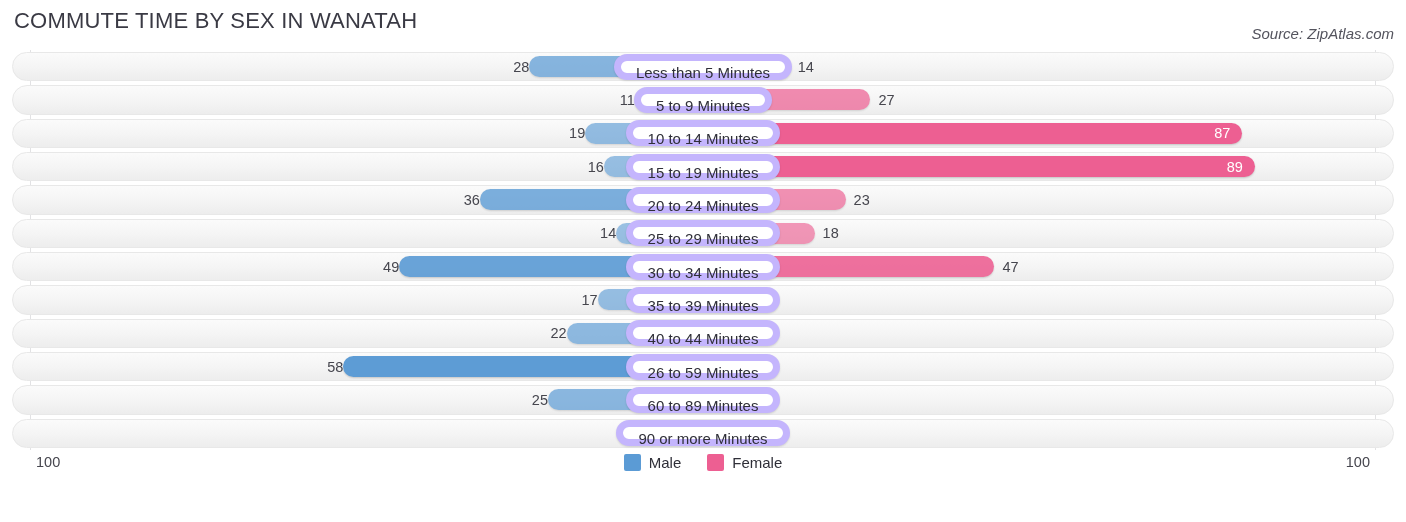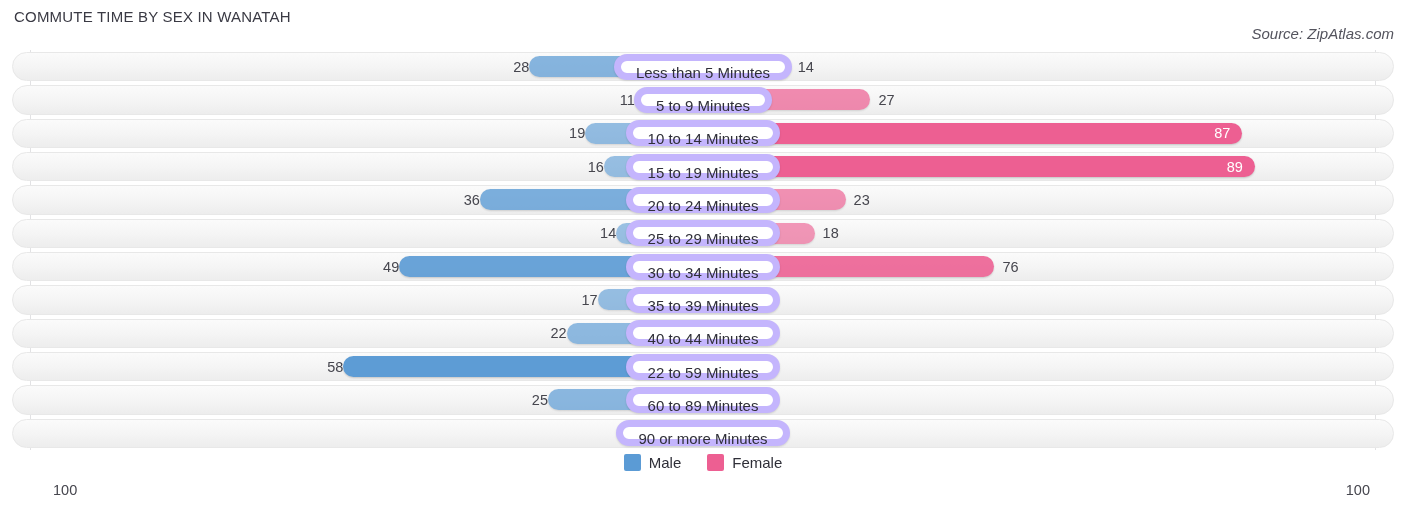--- a/index.html
+++ b/index.html
@@ -18,21 +18,21 @@
     position: relative;
     width: 1406px;
     height: 522px;
   }
 
   
   .title {
     position: absolute;
     left: 14px;
     top: 8px;
-    font-size: 15px;
+    font-size: 22px;
     letter-spacing: .2px;
     color: #3a3a44;
     white-space: nowrap;
   }
   .source {
     position: absolute;
     right: 12px;
     top: 25px;
     font-size: 15px;
     font-style: italic;
@@ -139,25 +139,24 @@
     font-size: 15px;
     color: #2f2f38;
     white-space: nowrap;
     box-shadow: 0 1px 2px rgba(0,0,0,.13);
     box-sizing: border-box;
   }
 
   
   .axis {
     position: absolute;
-    left: 17px;
+    left: 0;
     right: 0;
     top: 400px;
     height: 36px;
-    margin-top: 28px;
   }
   .axis .tick {
     position: absolute;
     top: 4px;
     font-size: 14.5px;
     color: #46464e;
   }
   .axis .tick.l { left: 36px; }
   .axis .tick.r { right: 36px; }
 
@@ -273,21 +272,21 @@
           <div class="pill">25 to 29 Minutes</div>
         </div>
         <div class="row">
           <div class="track"></div>
           <div class="barwrap left" style="width: 373.8px;">
             <span class="val left">49</span>
             <div class="bar male" style="width: 303.8px; opacity: 0.905; background: rgb(91, 155, 213);"></div>
           </div>
           <div class="barwrap right" style="width: 361.4px;">
             <div class="bar female" style="width: 291.4px; opacity: 0.887; background: rgb(237, 95, 146);"></div>
-            <span class="val right">76</span>
+            <span class="val right">47</span>
           </div>
           <div class="pill">30 to 34 Minutes</div>
         </div>
         <div class="row">
           <div class="track"></div>
           <div class="barwrap left" style="width: 175.4px;">
             <span class="val left">17</span>
             <div class="bar male" style="width: 105.4px; opacity: 0.627; background: rgb(91, 155, 213);"></div>
           </div>
           <div class="barwrap right" style="width: 130px;">
@@ -311,21 +310,21 @@
         <div class="row">
           <div class="track"></div>
           <div class="barwrap left" style="width: 429.6px;">
             <span class="val left">58</span>
             <div class="bar male" style="width: 359.6px; opacity: 0.983; background: rgb(91, 155, 213);"></div>
           </div>
           <div class="barwrap right" style="width: 130px;">
             <div class="bar female" style="width: 60px; opacity: 0.506; background: rgb(237, 95, 146);"></div>
             <span class="val right">3</span>
           </div>
-          <div class="pill">22 to 59 Minutes</div>
+          <div class="pill">26 to 59 Minutes</div>
         </div>
         <div class="row">
           <div class="track"></div>
           <div class="barwrap left" style="width: 225px;">
             <span class="val left">25</span>
             <div class="bar male" style="width: 155px; opacity: 0.697; background: rgb(91, 155, 213);"></div>
           </div>
           <div class="barwrap right" style="width: 130px;">
             <div class="bar female" style="width: 60px; opacity: 0.541; background: rgb(237, 95, 146);"></div>
             <span class="val right">7</span>

